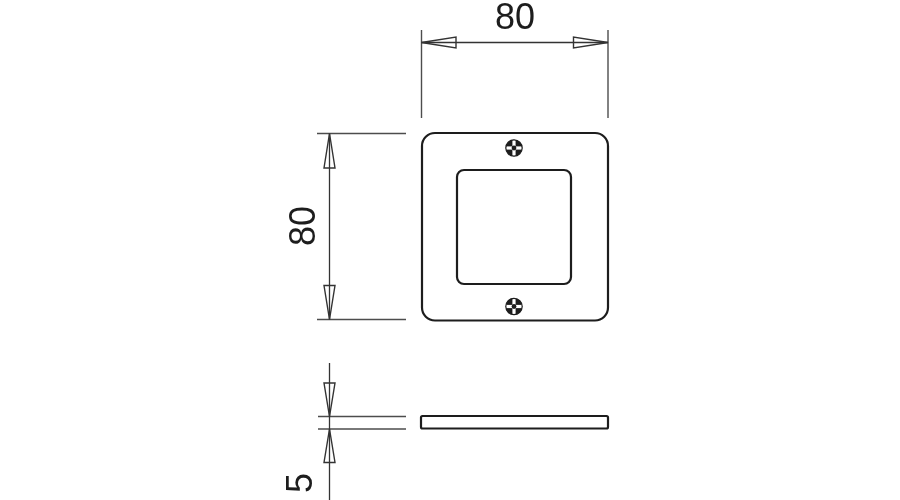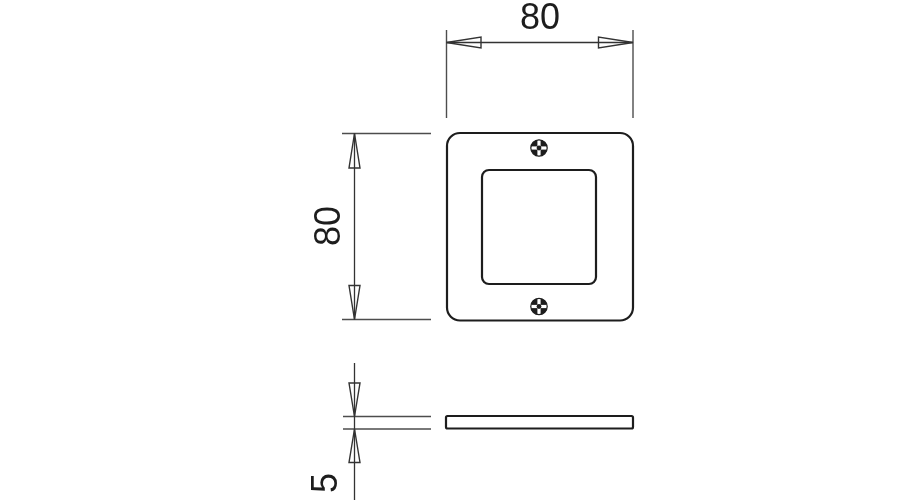--- a/index.html
+++ b/index.html
@@ -7,21 +7,20 @@
     padding: 0;
     background: var(--bg, #ffffff);
   }
   .drawing-page {
     position: relative;
     width: 852px;
     height: 500px;
     background: var(--bg, #ffffff);
     overflow: hidden;
     font-family: "Liberation Sans", "DejaVu Sans", sans-serif;
-    margin-left: 25px;
   }
   svg { display: block; }
   .obj {
     fill: #ffffff;
     stroke: var(--line, #1d1d1d);
     stroke-width: 2.2;
   }
   .dimline {
     stroke: var(--dim, #333333);
     stroke-width: 1.3;

